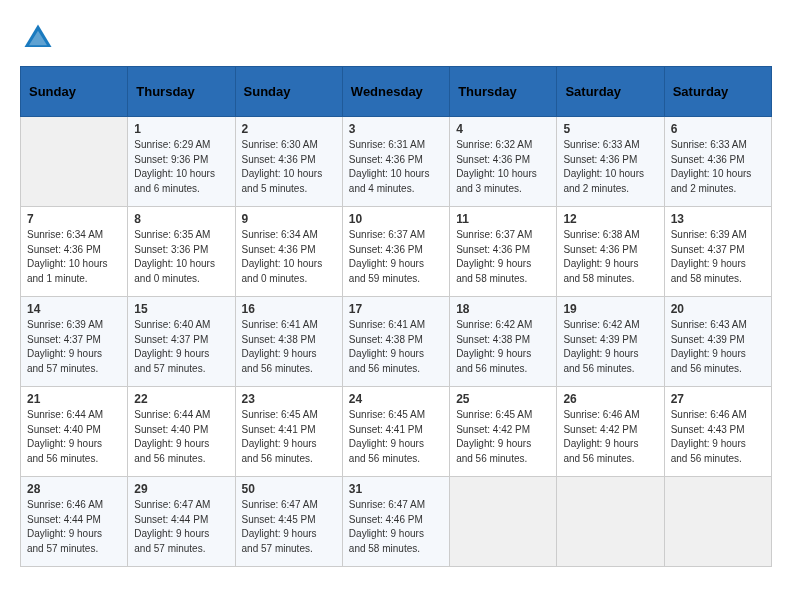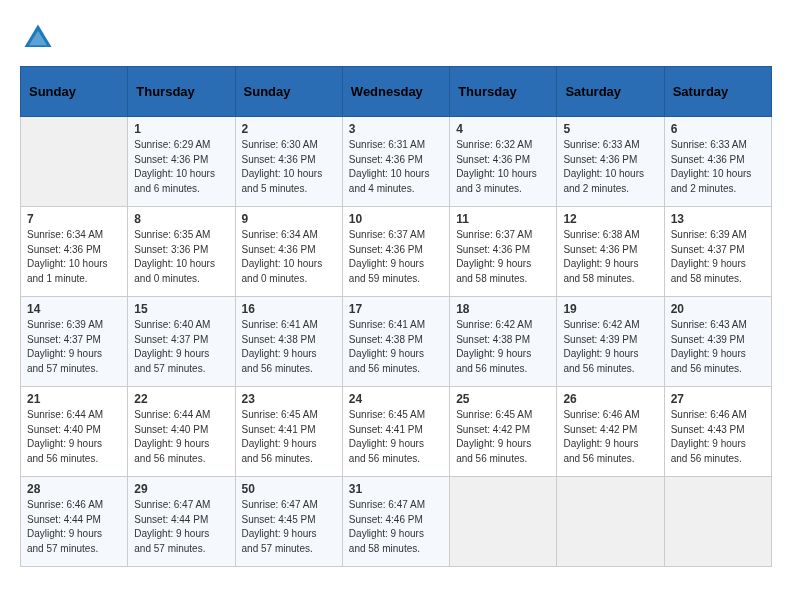--- a/index.html
+++ b/index.html
@@ -122,21 +122,21 @@
         <th>Saturday</th>
         <th>Saturday</th>
       </tr>
   </thead>
   <tbody id="calendar-body">
   <tr>
         <td class="empty"></td>
         <td>
           <span class="day-num">1</span>
           <div class="day-detail" style="white-space: pre-line;">Sunrise: 6:29 AM
-Sunset: 4:36 PM
+Sunset: 9:36 PM
 Daylight: 10 hours
 and 6 minutes.</div>
         </td>
         <td>
           <span class="day-num">2</span>
           <div class="day-detail" style="white-space: pre-line;">Sunrise: 6:30 AM
 Sunset: 4:36 PM
 Daylight: 10 hours
 and 5 minutes.</div>
         </td>

